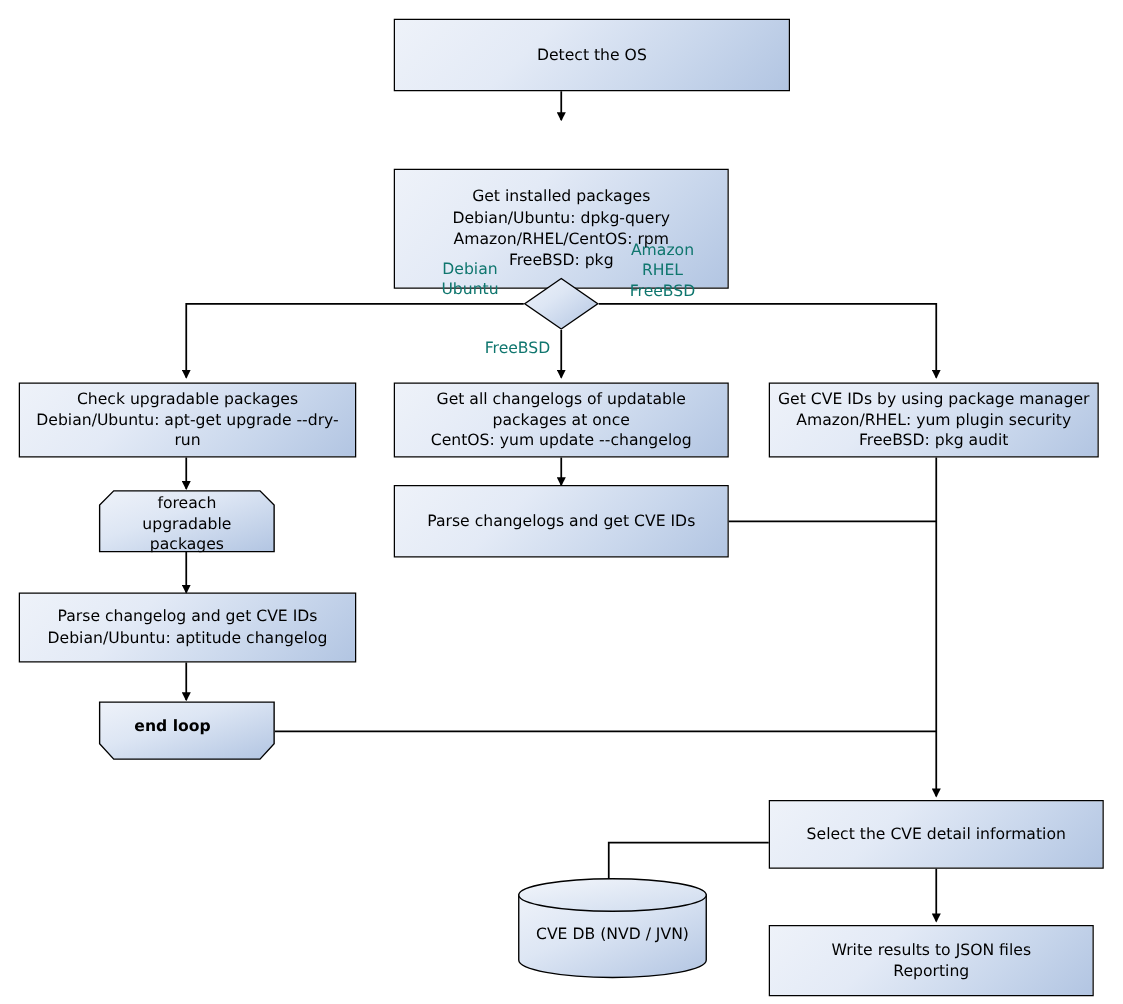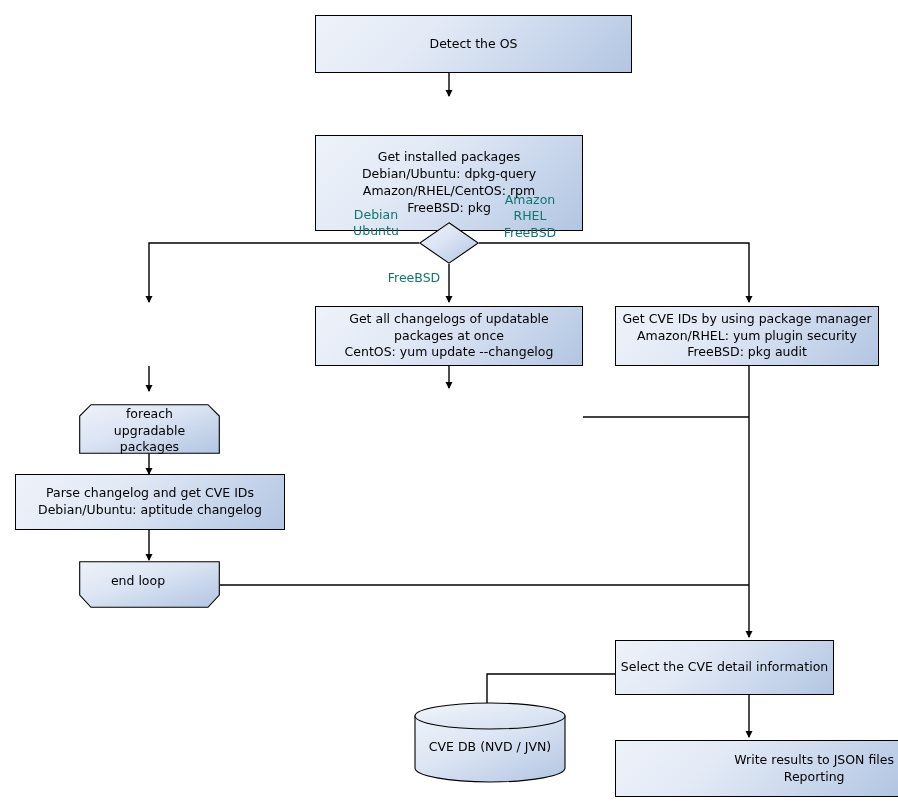--- a/index.html
+++ b/index.html
@@ -127,68 +127,75 @@
     </svg>
   </div>
 
   <div class="edge-label" style="left:340px; top:207px; width:72px;">Debian
 Ubuntu</div>
   <div class="edge-label" style="left:490px; top:192px; width:80px;">Amazon
 RHEL
 FreeBSD</div>
   <div class="edge-label" style="left:384px; top:270px; width:60px;">FreeBSD</div>
 
+  <div class="node rect" style="left:15px; top:306px; width:270px; height:60px;">
+    <span class="node-text">Check upgradable packages
+Debian/Ubuntu: apt-get upgrade --dry-run</span>
+  </div>
 
   <div class="node rect" style="left:315px; top:306px; width:268px; height:60px;">
     <span class="node-text">Get all changelogs of updatable packages at once
 CentOS: yum update --changelog</span>
   </div>
 
   <div class="node rect" style="left:615px; top:306px; width:264px; height:60px;">
     <span class="node-text">Get CVE IDs by using package manager
 Amazon/RHEL: yum plugin security
 FreeBSD: pkg audit</span>
   </div>
 
-  <div class="node" style="left:79px; top:404px; width:141px; height:50px;">
+  <div class="node" style="left:79px; top:392px; width:141px; height:50px;">
     <svg class="shape-svg" width="141" height="50" viewBox="0 0 141 50" xmlns="http://www.w3.org/2000/svg">
       <defs>
         <linearGradient id="gloop1" x1="0" y1="0" x2="1" y2="1">
           <stop offset="0%" stop-color="#eef2f9"></stop>
           <stop offset="40%" stop-color="#dde6f4"></stop>
           <stop offset="100%" stop-color="#b2c5e2"></stop>
         </linearGradient>
       </defs>
       <path d="M 0.7 49.3 L 0.7 12 L 12 0.7 L 129 0.7 L 140.3 12 L 140.3 49.3 Z" fill="url(#gloop1)" stroke="#000000" stroke-width="1.1"></path>
     </svg>
     <span class="node-text" style="margin-top:4px;">foreach
 upgradable  packages</span>
   </div>
 
+  <div class="node rect" style="left:315px; top:388px; width:268px; height:58px;">
+    <span class="node-text">Parse changelogs and get CVE IDs</span>
+  </div>
 
   <div class="node rect" style="left:15px; top:474px; width:270px; height:56px;">
     <span class="node-text">Parse changelog and get  CVE IDs
 Debian/Ubuntu: aptitude changelog</span>
   </div>
 
-  <div class="node" style="left:79px; top:561px; width:118px; height:47px;">
+  <div class="node" style="left:79px; top:561px; width:118px; height:47px;font-weight:bold;">
     <svg class="shape-svg" width="141" height="47" viewBox="0 0 141 47" xmlns="http://www.w3.org/2000/svg">
       <defs>
         <linearGradient id="gloop2" x1="0" y1="0" x2="1" y2="1">
           <stop offset="0%" stop-color="#eef2f9"></stop>
           <stop offset="40%" stop-color="#dde6f4"></stop>
           <stop offset="100%" stop-color="#b2c5e2"></stop>
         </linearGradient>
       </defs>
       <path d="M 0.7 0.7 L 140.3 0.7 L 140.3 34 L 129 46.3 L 12 46.3 L 0.7 34 Z" fill="url(#gloop2)" stroke="#000000" stroke-width="1.1"></path>
     </svg>
     <span class="node-text" style="margin-top:-6px;">end loop</span>
   </div>
 
-  <div class="node rect" style="left:615px; top:640px; width:219px; height:55px;">
+  <div class="node rect" style="left:615px; top:640px; width:268px; height:55px;">
     <span class="node-text">Select the CVE detail information</span>
   </div>
 
   <div class="node" style="left:414px; top:702px; width:152px; height:80px;">
     <svg class="shape-svg" width="152" height="80" viewBox="0 0 152 80" xmlns="http://www.w3.org/2000/svg">
       <defs>
         <linearGradient id="gcyl" x1="0" y1="0" x2="1" y2="1">
           <stop offset="0%" stop-color="#eef2f9"></stop>
           <stop offset="40%" stop-color="#dde6f4"></stop>
           <stop offset="100%" stop-color="#b2c5e2"></stop>
@@ -197,18 +204,18 @@
           <stop offset="0%" stop-color="#f3f6fb"></stop>
           <stop offset="100%" stop-color="#cedbee"></stop>
         </linearGradient>
       </defs>
       <path d="M 1 14 L 1 66 A 75 14 0 0 0 151 66 L 151 14 Z" fill="url(#gcyl)" stroke="#000000" stroke-width="1.1"></path>
       <ellipse cx="76" cy="14" rx="75" ry="13" fill="url(#gcyltop)" stroke="#000000" stroke-width="1.1"></ellipse>
     </svg>
     <span class="node-text" style="margin-top:10px;">CVE DB (NVD / JVN)</span>
   </div>
 
-  <div class="node rect" style="left:615px; top:740px; width:284px; height:57px;justify-content:flex-end;">
+  <div class="node rect" style="left:615px; top:740px; width:260px; height:57px;">
     <span class="node-text">Write results to JSON files
 Reporting</span>
   </div>
 
 </div>
 
 </body></html>

